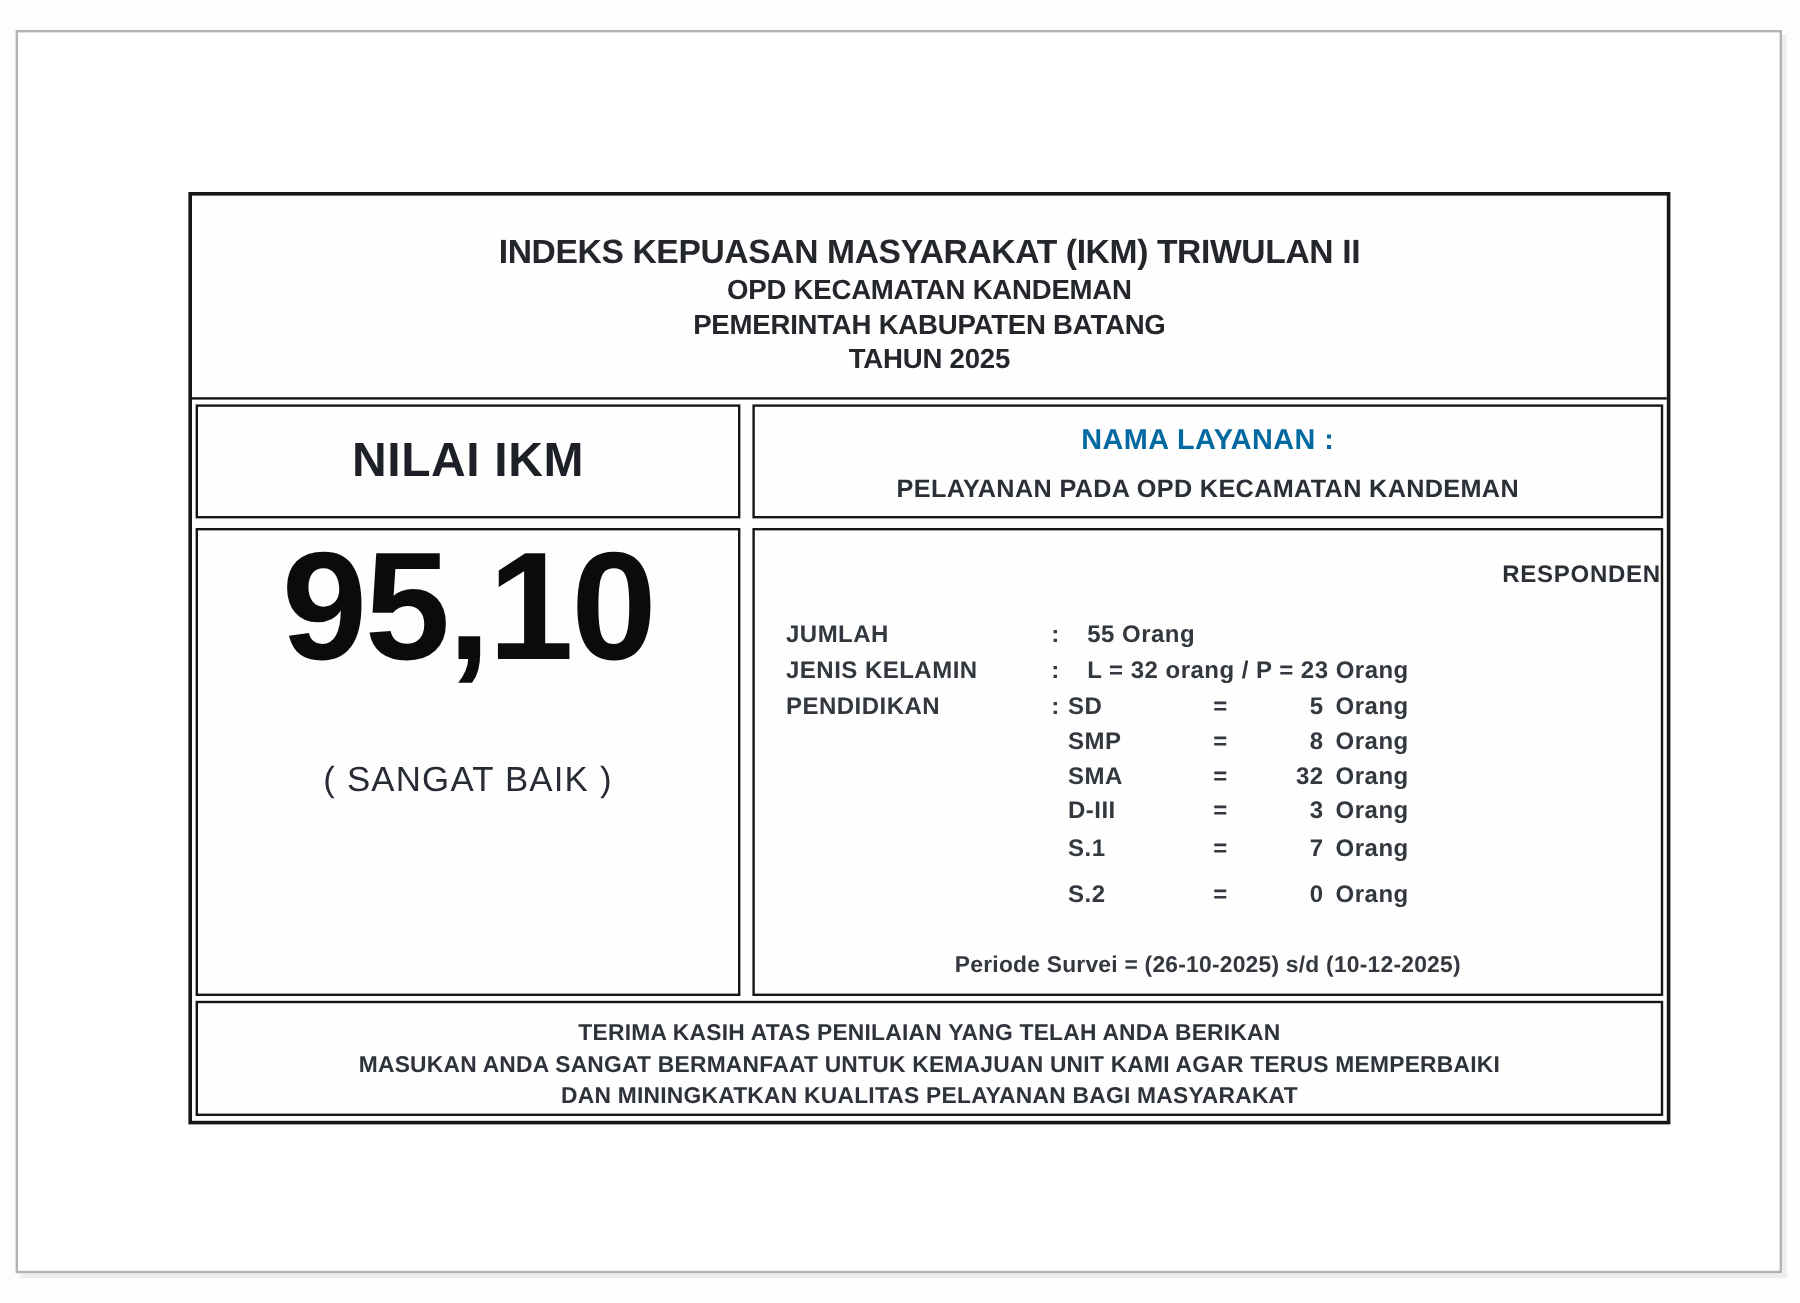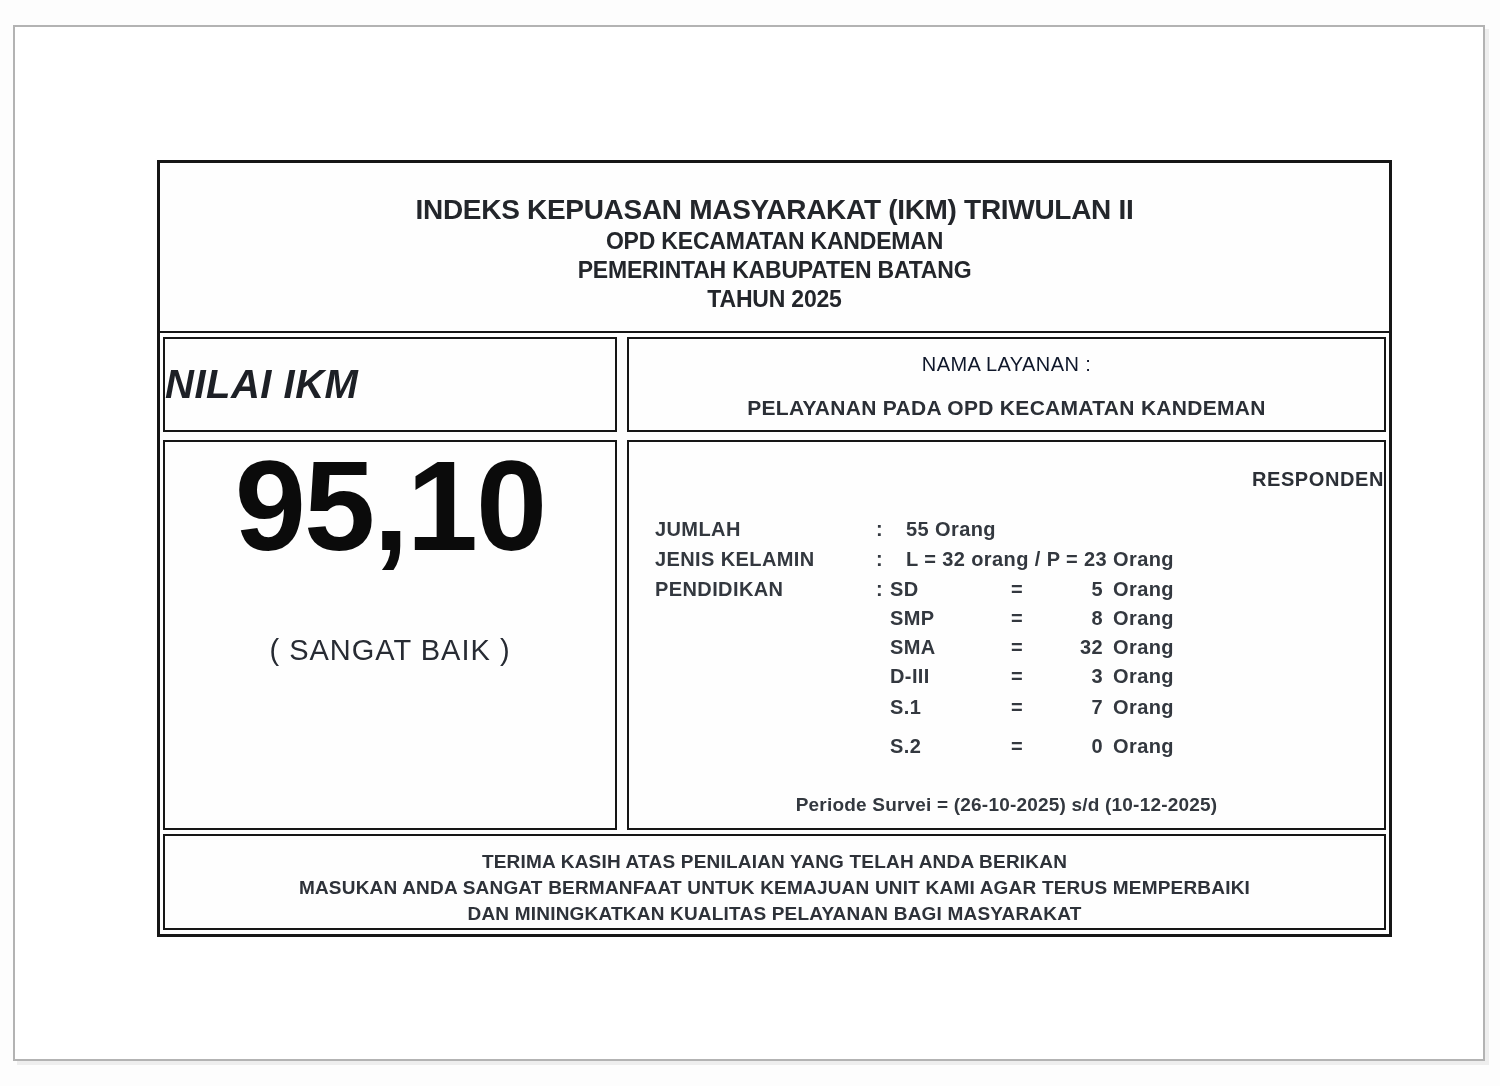--- a/index.html
+++ b/index.html
@@ -11,26 +11,26 @@
 
   
   .title-block{position:absolute;left:0;top:0;width:100%;height:170px;border-bottom:2px solid #161616;
                box-sizing:border-box;display:flex;flex-direction:column;align-items:center;
                justify-content:flex-start;padding-top:30px;color:#23262b;}
   .title-l1{font-size:28px;font-weight:bold;letter-spacing:-0.3px;line-height:34px;}
   .title-sub{font-size:23px;font-weight:bold;letter-spacing:-0.2px;line-height:29px;}
 
   
   .cell{position:absolute;border:2px solid #161616;background:#fefefe;box-sizing:border-box;}
-  .cell-nilai-label{left:3px;top:174px;width:454px;height:95px;display:flex;align-items:center;font-style:italic;}
+  .cell-nilai-label{left:3px;top:174px;width:454px;height:95px;display:flex;align-items:center;justify-content:center;}
   .nilai-label{font-size:40px;font-weight:bold;color:#1d2026;letter-spacing:0.5px;}
 
   .cell-layanan{left:467px;top:174px;width:759px;height:95px;display:flex;flex-direction:column;
                 align-items:center;justify-content:space-between;padding:14px 0 10px 0;}
-  .layanan-heading{font-size:20px;font-weight:normal;color:#0f172a;letter-spacing:0.4px;}
+  .layanan-heading{font-size:24px;font-weight:bold;color:#0369a1;letter-spacing:0.4px;}
   .layanan-name{font-size:21px;font-weight:bold;color:#2b2f36;letter-spacing:0.3px;}
 
   .cell-nilai-value{left:3px;top:277px;width:454px;height:390px;display:flex;flex-direction:column;align-items:center;}
   .nilai-score{font-size:128px;font-weight:bold;color:#0b0b0b;line-height:1;letter-spacing:-2px;}
   .nilai-category{margin-top:64px;font-size:29px;font-weight:normal;color:#272b33;letter-spacing:1px;}
 
   .cell-responden{left:467px;top:277px;width:759px;height:390px;color:#33383f;}
   .responden-heading{position:absolute;top:26px;left:0;width:100%;text-align:right;
                      font-size:20px;font-weight:bold;letter-spacing:0.6px;color:#2b2f36;}
   .resp-row{position:absolute;left:0;width:100%;height:24px;font-size:20px;font-weight:bold;letter-spacing:0.4px;}

